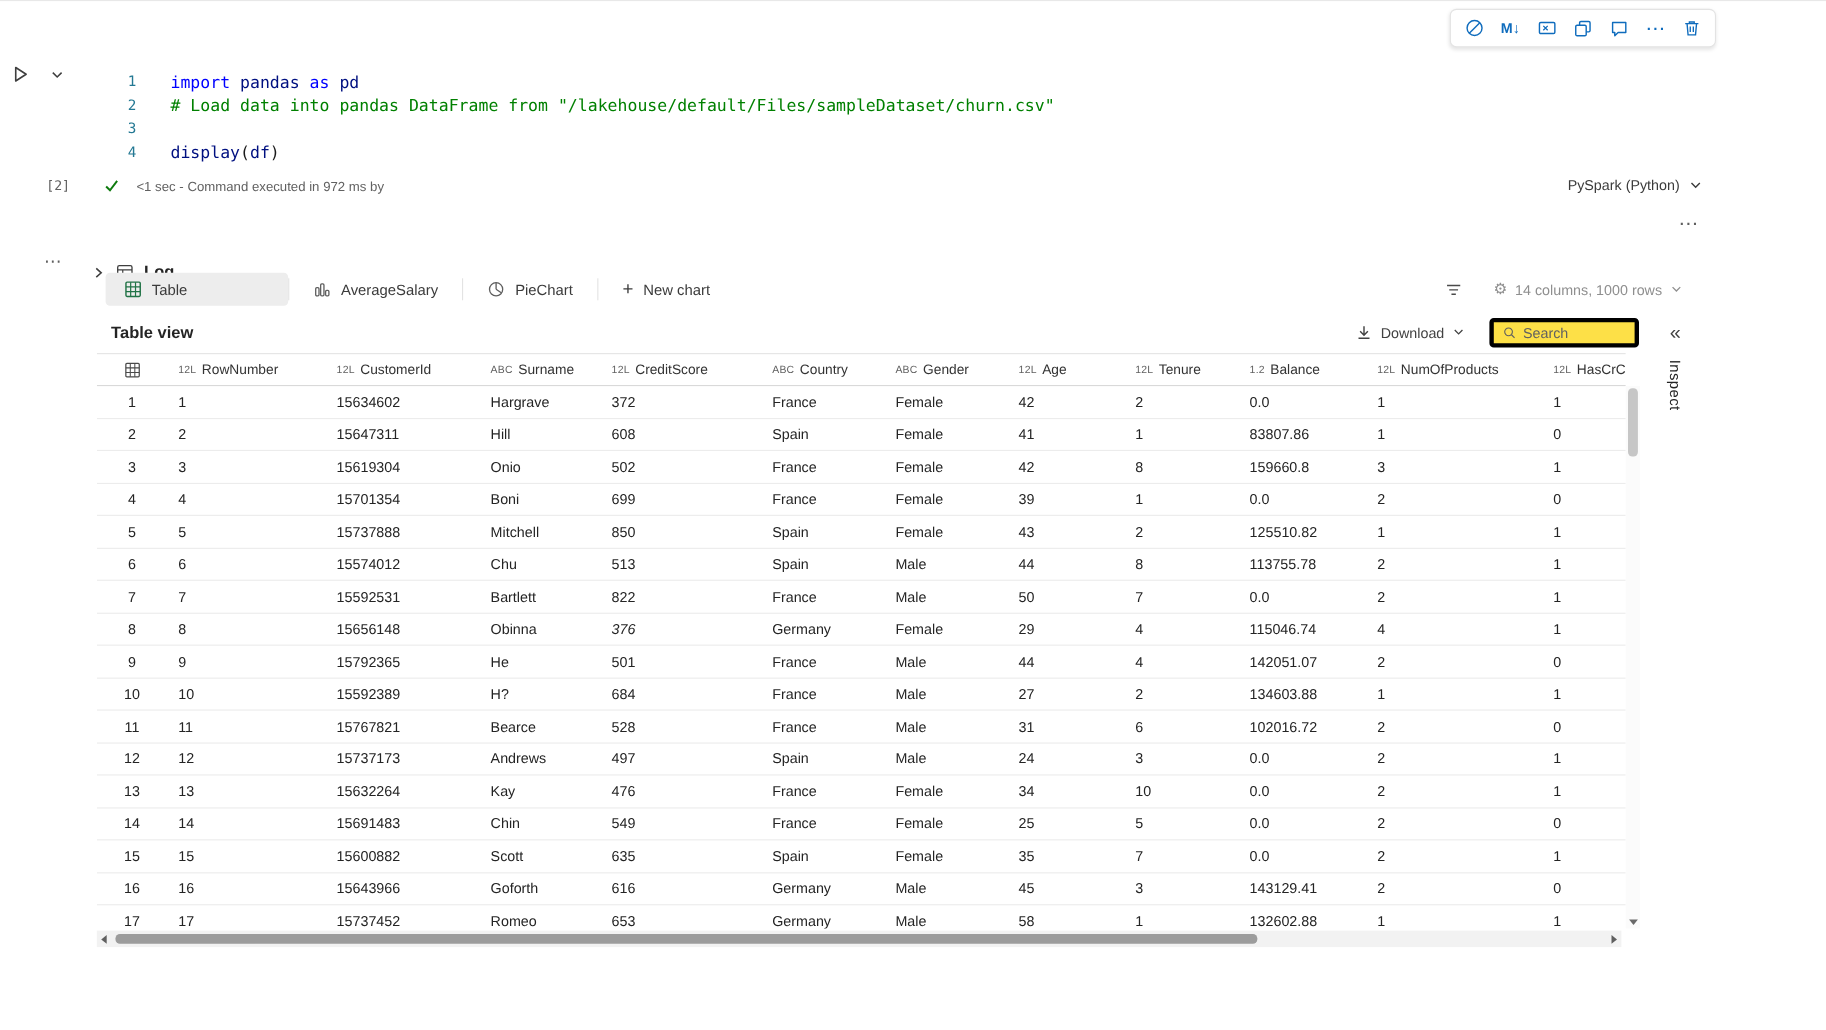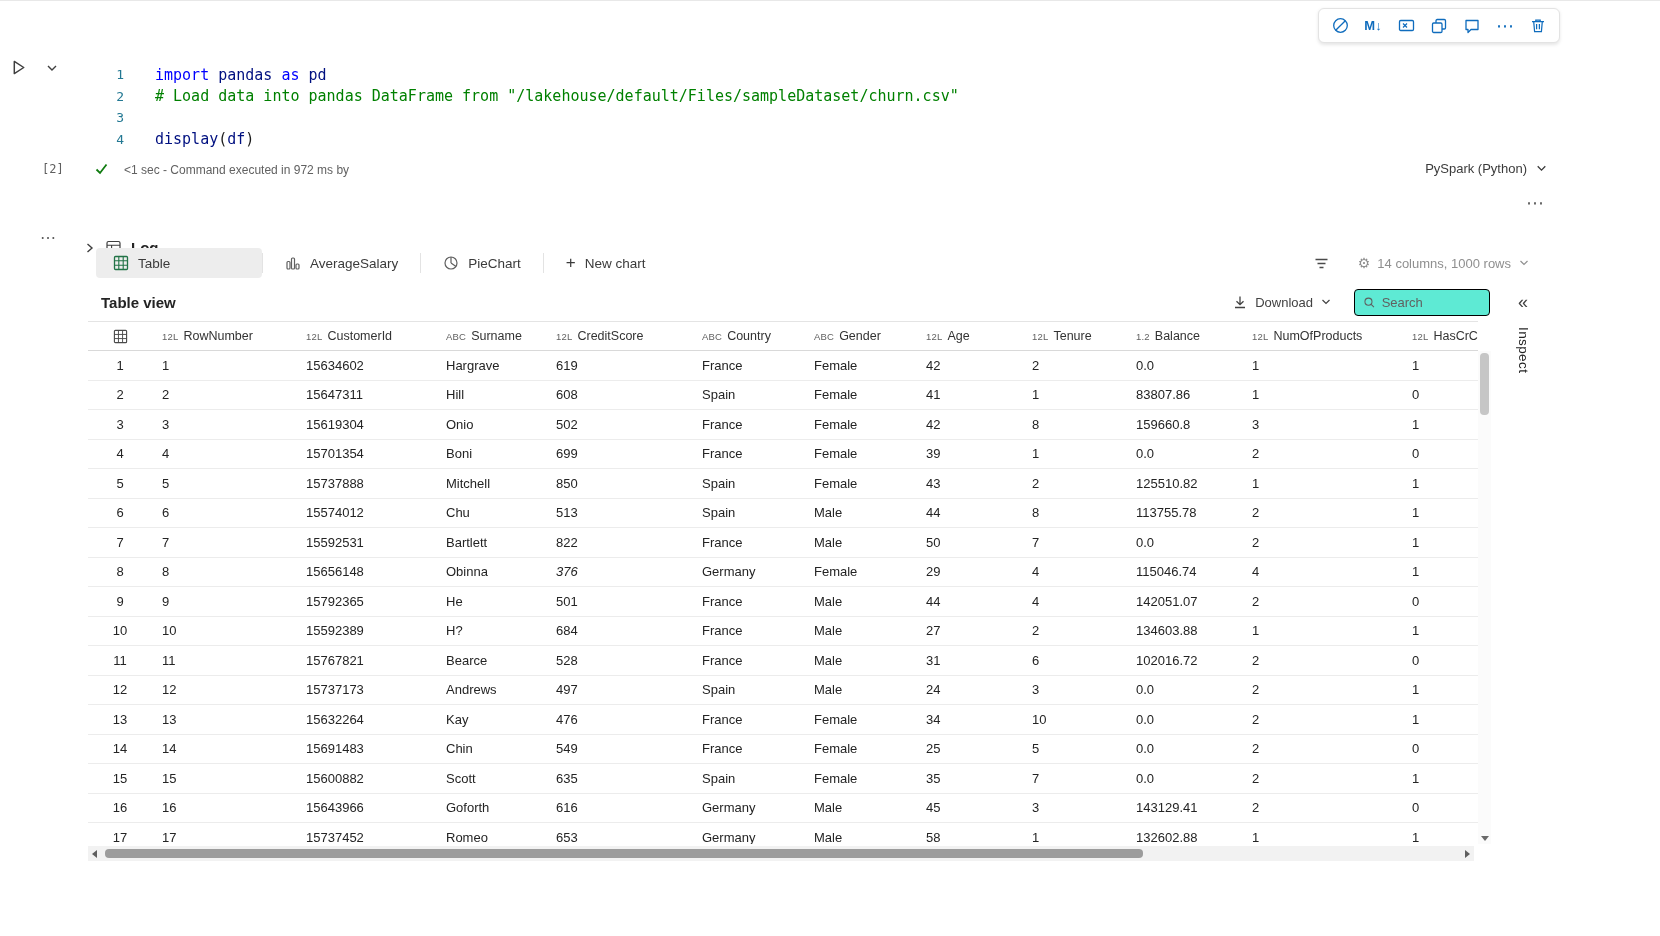--- a/index.html
+++ b/index.html
@@ -48,21 +48,21 @@
   .tabs-right{margin-left:auto;display:flex;align-items:center;gap:28px;}
   .filter-btn{cursor:pointer;display:flex;align-items:center;}
   .col-summary{display:flex;align-items:center;gap:7px;color:#8f8f8f;font-size:13px;cursor:pointer;}
   .gear{font-family:"DejaVu Sans",sans-serif;font-size:14px;color:#8f8f8f;}
 
   
   .view-row{position:absolute;top:286px;left:101px;width:1389px;height:30px;display:flex;align-items:center;}
   .view-title{font-size:15px;font-weight:600;color:#242424;}
   .view-right{margin-left:auto;display:flex;align-items:center;gap:22px;}
   .download-btn{display:flex;align-items:center;gap:7px;font-size:13px;color:#424242;cursor:pointer;}
-  .search-box{display:flex;align-items:center;gap:6px;width:136px;height:27px;border:1px solid #000000;border-radius:4px;padding:0 8px;background:#5eead4;}
+  .search-box{display:flex;align-items:center;gap:6px;width:136px;height:27px;border:4px solid #000000;border-radius:4px;padding:0 8px;background:#fde047;}
   .search-box input{border:none;outline:none;width:100%;font-size:13px;color:#242424;font-family:inherit;background:transparent;}
   .search-box input::placeholder{color:#616161;}
 
   
   .inspect-strip{position:absolute;left:1506px;top:292px;width:34px;display:flex;flex-direction:column;align-items:center;gap:16px;}
   .collapse-panel{font-size:18px;color:#424242;cursor:pointer;line-height:1;}
   .inspect-label{writing-mode:vertical-rl;font-size:13.5px;color:#242424;letter-spacing:.4px;cursor:pointer;}
 
   
   .table-wrap{position:absolute;top:320px;left:88px;width:1390px;height:523px;overflow:hidden;background:#fff;}
@@ -304,21 +304,21 @@
         <div class="t-cell t-hcell" style="width: 84px;">
           <span class="t-type">12L</span>
           <span class="t-label">HasCrCard</span>
         </div>
       </div>
       <div class="t-row">
         <div class="t-cell t-idx" style="width: 64px;">1</div>
         <div class="t-cell" style="width: 144px;">1</div>
         <div class="t-cell" style="width: 140px;">15634602</div>
         <div class="t-cell" style="width: 110px;">Hargrave</div>
-        <div class="t-cell" style="width: 146px;">619</div>
+        <div class="t-cell" style="width: 146px;">372</div>
         <div class="t-cell" style="width: 112px;">France</div>
         <div class="t-cell" style="width: 112px;">Female</div>
         <div class="t-cell" style="width: 106px;">42</div>
         <div class="t-cell" style="width: 104px;">2</div>
         <div class="t-cell" style="width: 116px;">0.0</div>
         <div class="t-cell" style="width: 160px;">1</div>
         <div class="t-cell" style="width: 84px;">1</div>
       </div>
       <div class="t-row">
         <div class="t-cell t-idx" style="width: 64px;">2</div>

